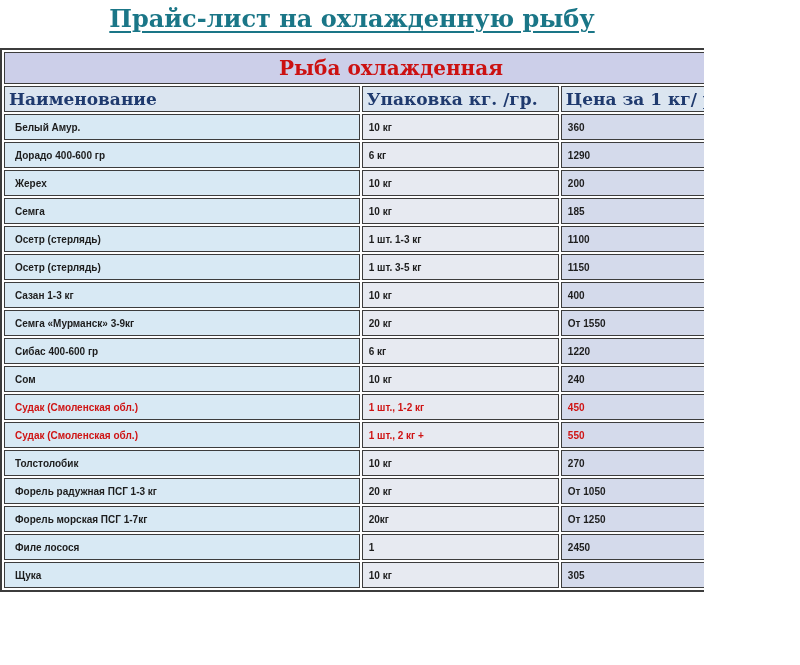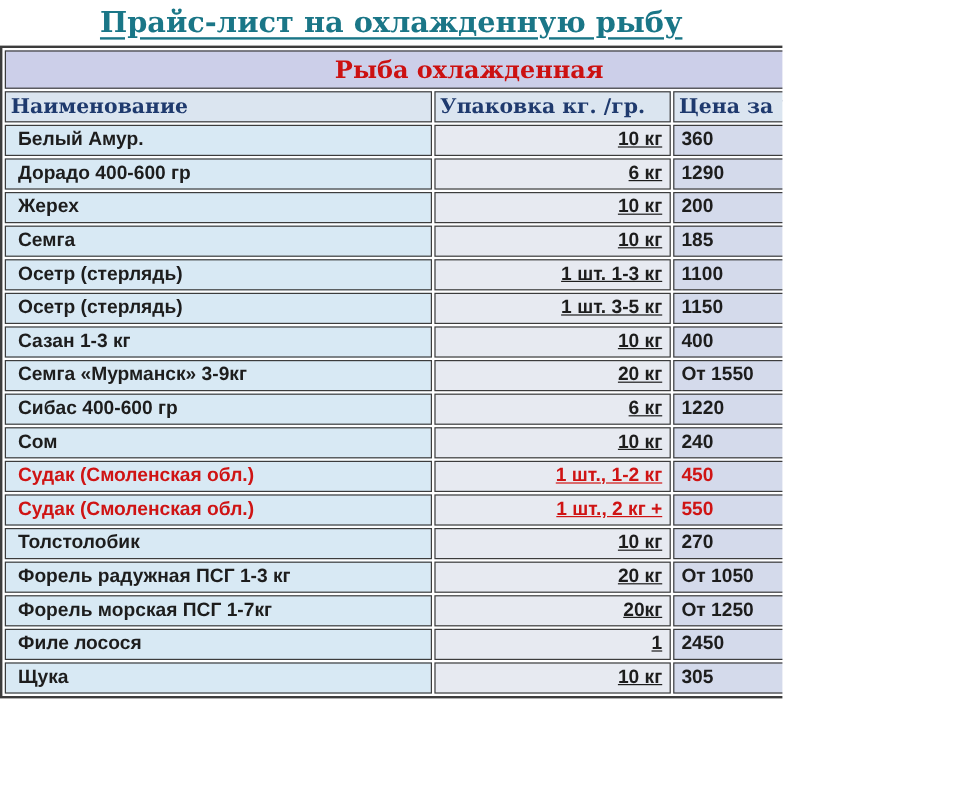--- a/index.html
+++ b/index.html
@@ -14,36 +14,36 @@
     --section-bg:#cccfe9;
     --colhead-bg:#dbe5f0;
     --border:#3c3c3c;
     --page-bg:#ffffff;
   }
   html,body{margin:0;padding:0;}
   body{
     width:800px;height:665px;background:var(--page-bg);
     font-family:"Liberation Sans",sans-serif;
   }
-  .page{width:652px;height:665px;overflow:hidden;}
+  .page{width:704px;height:665px;overflow:hidden;}
   .title{
     margin:4px 0 0;
     text-align:center;
     font-family:"DejaVu Serif",serif;
     font-weight:700;
     font-size:24px;
     line-height:30px;
     color:var(--title-teal);
     text-decoration:underline;
     text-decoration-thickness:2px;
     text-underline-offset:4px;
   }
   table.price-table{
     width:782px;
-    margin:4px auto 0;
+    margin:14px auto 0;
     border-collapse:separate;
     border-spacing:2px;
     border:2px solid var(--border);
     background:#ffffff;
     table-layout:fixed;
   }
   td,th{border:1px solid var(--border);overflow:hidden;white-space:nowrap;}
   td.section{
     height:28px;
     font-family:"DejaVu Serif",serif;
@@ -58,27 +58,27 @@
     font-family:"DejaVu Serif",serif;
     font-weight:700;
     font-size:17px;
     color:var(--header-navy);
     background:var(--colhead-bg);
     text-align:left;
     padding:0 4px;
   }
   tbody td{
     height:22px;
-    font-size:16px;
+    font-size:10px;
     font-weight:700;
     color:var(--body-text);
     padding:1px 6px;
   }
   td.name{text-align:left;background:var(--col-name-bg);padding-left:10px;}
-  td.pack{text-align:right;background:var(--col-pack-bg);text-decoration:underline;}
+  td.pack{text-align:left;background:var(--col-pack-bg);}
   td.price{text-align:left;background:var(--col-price-bg);}
   tr.highlight td{color:var(--highlight-red);}
 </style>
 </head>
 <body>
 
 <div class="page">
   <h1 class="title">Прайс-лист на охлажденную рыбу</h1>
 
   <table class="price-table">

